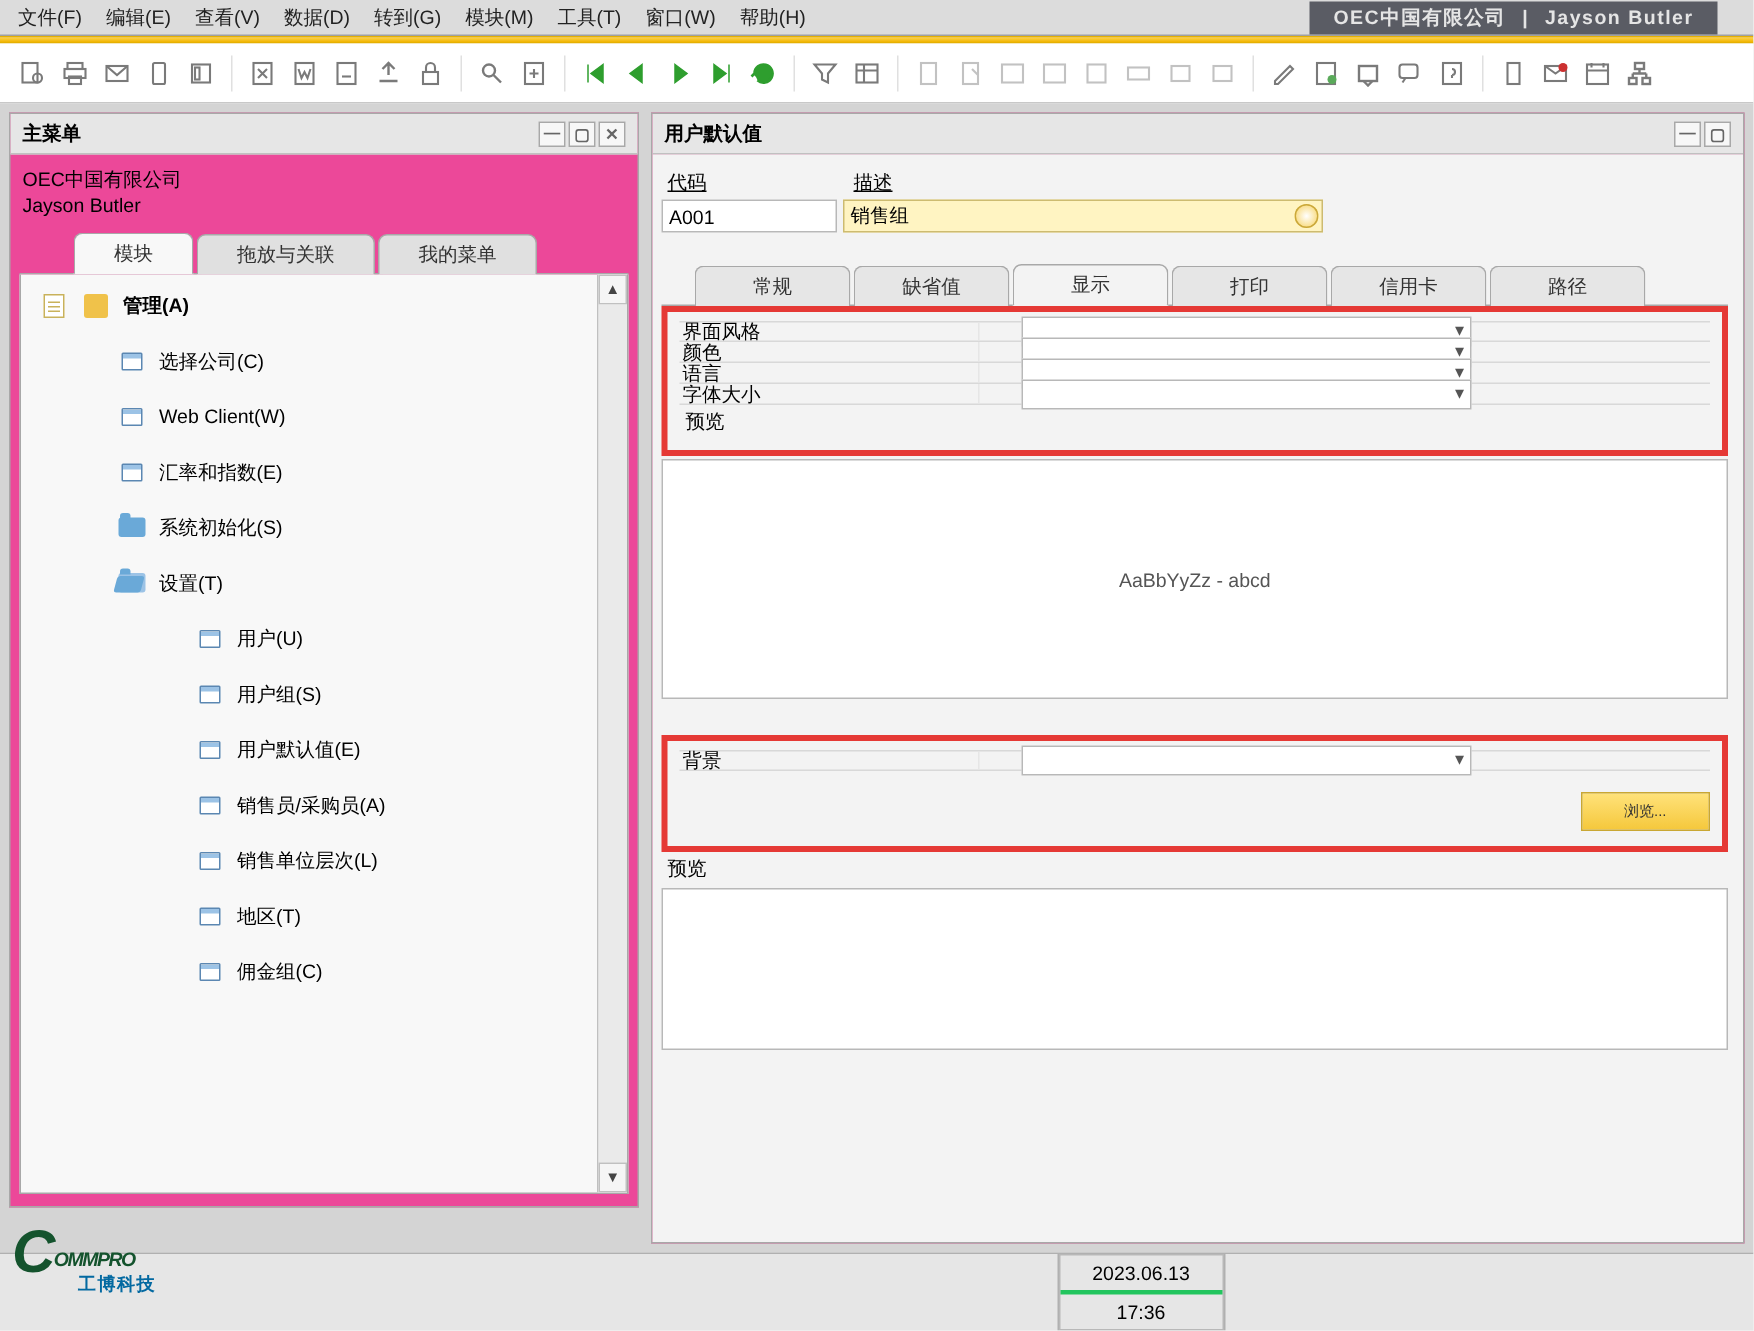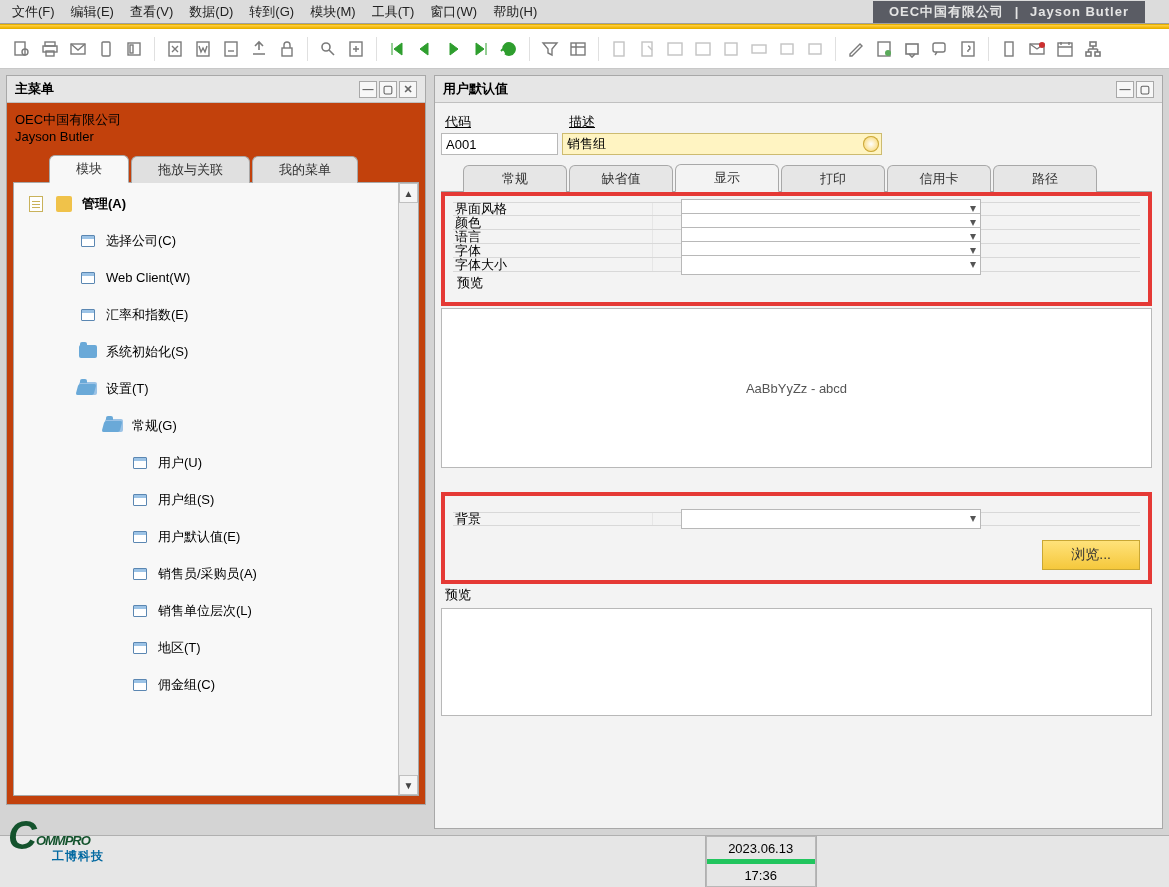--- a/index.html
+++ b/index.html
@@ -19,21 +19,21 @@
 .toolbar { background: #fff; border-bottom: 1px solid #c8c8c8; height: 40px; display: flex; align-items: center; padding: 0 10px; gap: 4px; }
 .tbtn { width: 24px; height: 24px; display: inline-flex; align-items: center; justify-content: center; color: #6a6a6a; }
 .tbtn svg { stroke: #7a7a7a; }
 .tbtn.green svg { stroke: #2e9e2e; fill: #2e9e2e; }
 .tbar-sep { width: 1px; height: 24px; background: #e0e0e0; margin: 0 4px; }
 
 
 .workspace { flex: 1; display: flex; background: #d4d4d4; padding: 6px; gap: 8px; min-height: 0; }
 
 
-.panel { background: #c2410c; border: 1px solid #a8a8a8; display: flex; flex-direction: column; min-height: 0; }
+.panel { background: #ec4899; border: 1px solid #a8a8a8; display: flex; flex-direction: column; min-height: 0; }
 .panel-title { background: #e6e6e6; border-bottom: 1px solid #c0c0c0; padding: 4px 8px; display: flex; align-items: center; font-weight: 700; }
 .panel-title .spacer { flex: 1; }
 .win-btn { width: 18px; height: 17px; border: 1px solid #a8a8a8; background: #f7f7f7; margin-left: 2px; display: inline-flex; align-items: center; justify-content: center; font-size: 11px; color: #666; }
 
 
 .left-panel { width: 420px; height: 730px; }
 .left-body { flex: 1; padding: 6px 6px 8px; display: flex; flex-direction: column; min-height: 0; }
 .company { padding: 2px 2px 0; }
 .user { padding: 0 2px 6px; }
 
@@ -71,47 +71,47 @@
 .form-row { display: flex; align-items: center; }
 .lbl { width: 120px; padding: 2px 4px; }
 .field { height: 22px; border: 1px solid #b8b8b8; background: #fff; padding: 0 4px; }
 .code-field { width: 117px; }
 .desc-lbl { margin-left: 4px; }
 .desc-field { width: 320px; background: #fff4c2; border-color: #cdbb70; position: relative; margin-left: 0; }
 .desc-wrap { position: relative; display: inline-block; }
 .picker { position: absolute; right: 3px; top: 3px; width: 16px; height: 16px; border-radius: 8px; background: radial-gradient(#fff, #f6cc4a); box-shadow: inset 0 0 0 1px #caa83a; }
 
 
-.subtabs { display: flex; align-items: flex-end; margin-top: 8px; border-bottom: 1px solid #a8a8a8; padding-left: 22px; gap: 2px; }
+.subtabs { display: flex; align-items: flex-end; margin-top: 20px; border-bottom: 1px solid #a8a8a8; padding-left: 22px; gap: 2px; }
 .subtab { padding: 4px 0; width: 104px; text-align: center; background: #e6e6e6; border: 1px solid #a8a8a8; border-bottom: none; border-top-left-radius: 6px; border-top-right-radius: 6px; position: relative; top: 1px; color: #333; }
 .subtab.active { background: #f3f3f3; border-bottom: 1px solid #f3f3f3; }
 
 
 .hl { border: 4px solid #e53935; padding: 6px 8px 8px; margin-top: 0; }
-.hl2 { border: 4px solid #e53935; padding: 16px 8px 10px; margin-top: 24px; }
+.hl2 { border: 4px solid #e53935; padding: 6px 8px 10px; margin-top: 24px; }
 
 .grid-row { display: flex; align-items: center; height: 14px; border-bottom: 1px solid #d8d8d8; gap: 28px; }
 .grid-row:first-child { border-top: 1px solid #d8d8d8; }
 .glbl { width: 200px; padding-left: 2px; border-right: 1px solid #e6e6e6; height: 100%; display: flex; align-items: center; }
 .gsel { flex: 1; max-width: 300px; height: 20px; border: 1px solid #b8b8b8; background: #fff; position: relative; }
 .gsel::after { content: "▾"; position: absolute; right: 4px; top: 1px; color: #555; font-size: 12px; }
 
 .preview-lbl { margin-top: 0; padding: 2px 4px; }
 .preview-box { border: 1px solid #b8b8b8; background: #fff; height: 160px; margin-top: 2px; display: flex; align-items: center; justify-content: center; color: #555; font-family: Arial, sans-serif; }
 .preview-box2 { border: 1px solid #b8b8b8; background: #fff; height: 108px; margin-top: 2px; }
 
 .browse-row { display: flex; justify-content: flex-end; margin-top: 14px; }
-.goldbtn { background: linear-gradient(#ffe27a, #f5c83c); border: 1px solid #c9a733; padding: 5px 28px; color: #333; font-size: 14px; }
+.goldbtn { background: linear-gradient(#ffe27a, #f5c83c); border: 1px solid #c9a733; padding: 5px 28px; color: #333; font-size: 10px; }
 
 
 .status-wrap { position: relative; }
 .statusbar { background: #e6e6e6; border-top: 1px solid #b0b0b0; height: 52px; display: flex; align-items: stretch; }
 .status-left { flex: 1; border-right: 1px solid #b0b0b0; }
 .status-date { width: 110px; border: 1px solid #b8b8b8; display: flex; flex-direction: column; }
-.status-date div { flex: 1; display: flex; align-items: center; justify-content: center; border-bottom: 5px solid #22c55e; }
+.status-date div { flex: 1; display: flex; align-items: center; justify-content: center; border-bottom: 3px solid #22c55e; }
 .status-date div:last-child { border-bottom: none; }
 .status-right { flex: 0.5; border-left: 1px solid #b0b0b0; }
 
 
 .logo { position: absolute; left: 8px; bottom: 22px; font-family: Arial, sans-serif; }
 .logo-main { font-size: 30px; font-weight: 900; font-style: italic; color: #14532d; letter-spacing: -1px; }
 .logo-main .c { font-size: 40px; display: inline-block; transform: translateY(4px); }
 .logo-sub { font-size: 12px; font-weight: 700; color: #0369a1; margin-left: 44px; margin-top: -6px; letter-spacing: 1px; }
 </style>
 </head>
@@ -403,26 +403,20 @@
                 <span class="folder-closed"></span>
               </span>
             <span>系统初始化(S)</span>
           </div>
           <div class="tree-row d1">
             <span class="icon">
                 <span class="folder-open"></span>
               </span>
             <span>设置(T)</span>
           </div>
-          <div class="tree-row d2">
-            <span class="icon">
-                <span class="folder-open"></span>
-              </span>
-            <span>常规(G)</span>
-          </div>
           <div class="tree-row d3">
             <span class="icon">
                 <span class="win-mini"></span>
               </span>
             <span>用户(U)</span>
           </div>
           <div class="tree-row d3">
             <span class="icon">
                 <span class="win-mini"></span>
               </span>
@@ -502,24 +496,20 @@
         <div class="grid-row">
             <div class="glbl">界面风格</div>
             <div class="gsel"></div>
           </div>
         <div class="grid-row">
             <div class="glbl">颜色</div>
             <div class="gsel"></div>
           </div>
         <div class="grid-row">
             <div class="glbl">语言</div>
-            <div class="gsel"></div>
-          </div>
-        <div class="grid-row">
-            <div class="glbl">字体</div>
             <div class="gsel"></div>
           </div>
         <div class="grid-row">
             <div class="glbl">字体大小</div>
             <div class="gsel"></div>
           </div>
         <div class="preview-lbl">预览</div>
       </div>
       <div class="preview-box">
           <span>AaBbYyZz - abcd</span>

